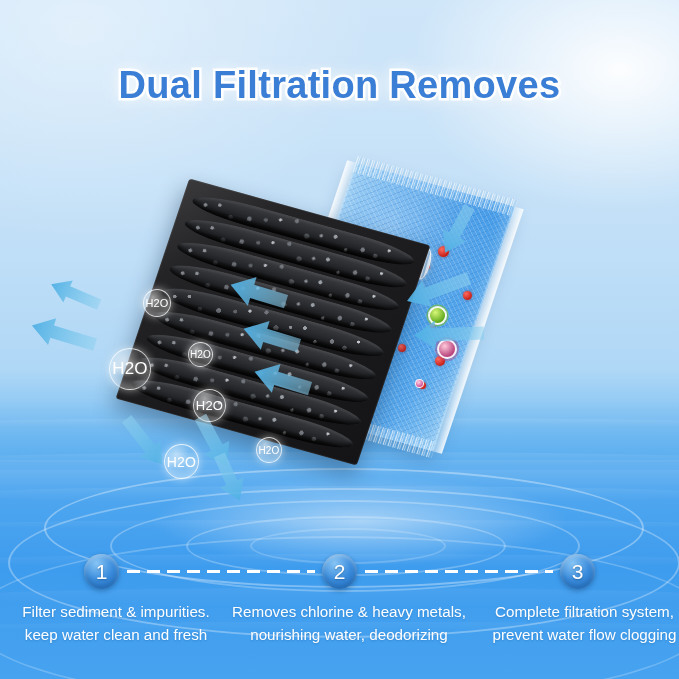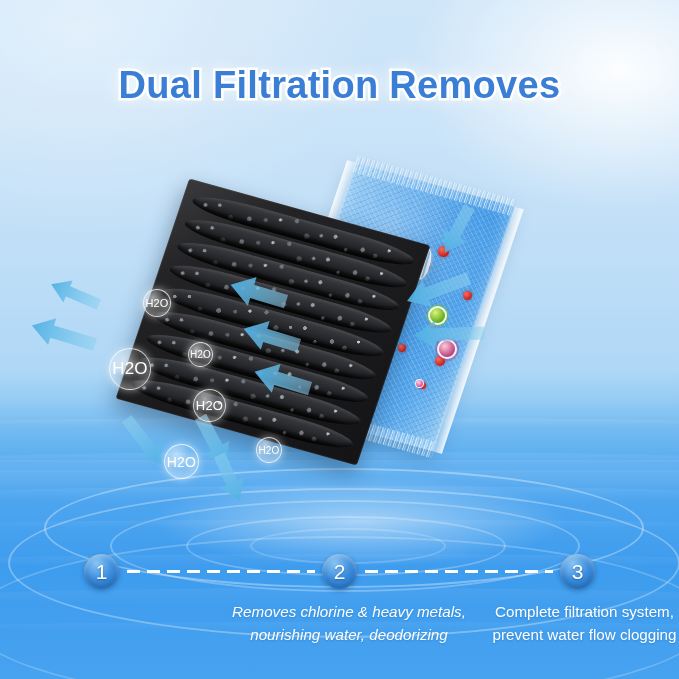--- a/index.html
+++ b/index.html
@@ -383,21 +383,23 @@
         <div class="h2o" style="left: 193px; top: 389px; width: 33px; height: 33px; font-size: 13px;">H2O</div>
         <div class="h2o" style="left: 164px; top: 444px; width: 35px; height: 35px; font-size: 14px;">H2O</div>
         <div class="h2o" style="left: 256px; top: 437px; width: 26px; height: 26px; font-size: 10px;">H2O</div>
       </div>
   </div>
 
   <div id="steps">
       <div class="dash" style="left: 127px; width: 188px; top: 22px;"></div>
       <div class="dash" style="left: 365px; width: 188px; top: 22px;"></div>
       <div class="badge" style="left: 84px; top: 6px;">1</div>
+      <div class="cap" style="left: 0px; width: 232px; top: 52px;">Filter sediment &amp; impurities.
+keep water clean and fresh</div>
       <div class="badge" style="left: 322px; top: 6px;">2</div>
-      <div class="cap" style="left: 224px; width: 250px; top: 52px; font-style: italic;">Removes chlorine &amp; heavy metals,
+      <div class="cap" style="left: 224px; width: 250px; top: 52px;">Removes chlorine &amp; heavy metals,
 nourishing water, deodorizing</div>
       <div class="badge" style="left: 560px; top: 6px;">3</div>
       <div class="cap" style="left: 478px; width: 213px; top: 52px;">Complete filtration system,
 prevent water flow clogging</div>
     </div>
 
 </div>
 
 </body></html>

